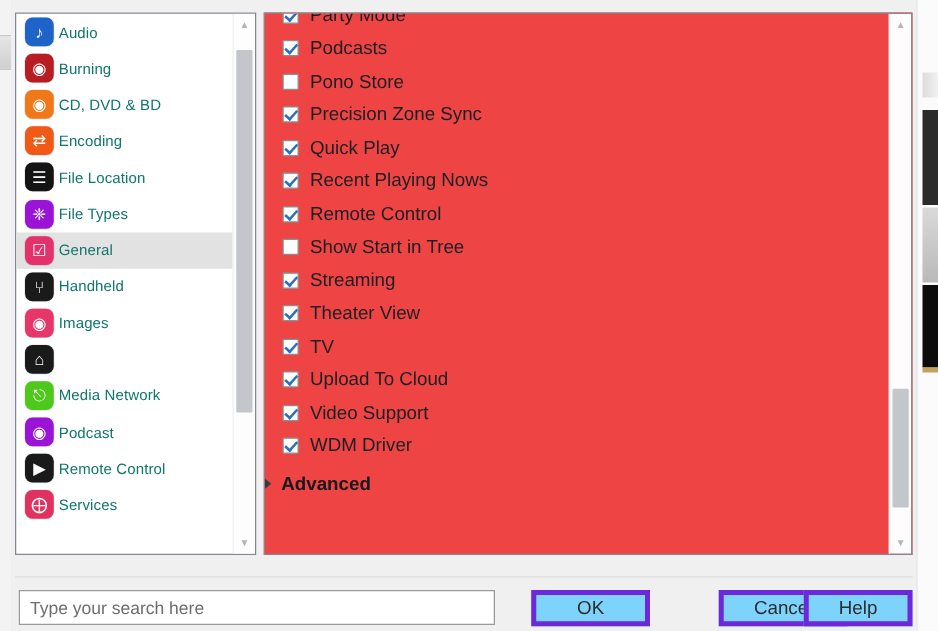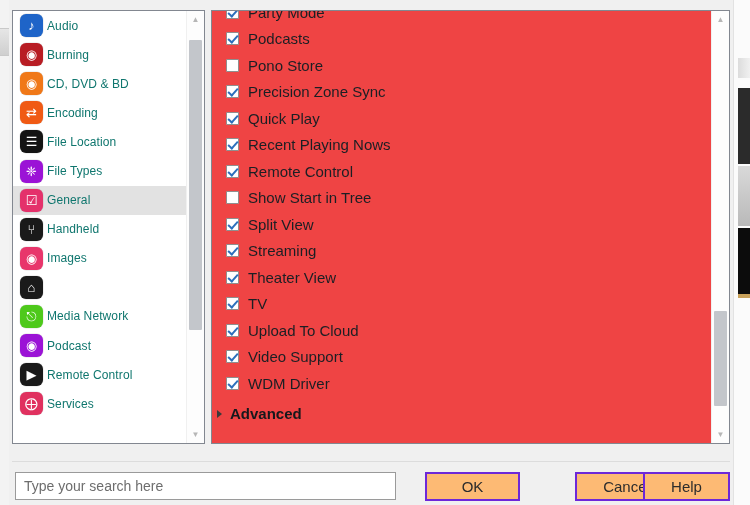--- a/index.html
+++ b/index.html
@@ -92,40 +92,40 @@
     box-sizing:border-box;flex:0 0 auto;position:relative;border-radius:1px;
   }
   .cb.checked::after{
     content:"";position:absolute;left:3px;top:0px;width:4px;height:8px;
     border:solid #2c6fbb;border-width:0 2px 2px 0;transform:rotate(42deg);
   }
   .opt-label{
     margin-left:9px;font-size:15px;color:#1b1f24;white-space:nowrap;
     font-family:"Liberation Sans","DejaVu Sans",sans-serif;
   }
-  .adv-row{display:flex;align-items:center;height:28px;padding-left:5px;margin-top:3px;}
+  .adv-row{display:flex;align-items:center;height:28px;margin-top:3px;}
   .tri{
     width:0;height:0;border-left:5px solid #3a3a3a;
     border-top:4px solid transparent;border-bottom:4px solid transparent;
     flex:0 0 auto;
   }
   .adv-label{margin-left:8px;font-size:15px;font-weight:bold;color:#15181c;}
 
   
   .sep{position:absolute;left:3px;right:3px;top:461px;height:1px;background:#dcdcdc;}
   .search{
     position:absolute;left:6px;top:472px;width:381px;height:28px;
     border:1px solid #9a9a9a;background:#fff;box-sizing:border-box;
     font-size:14px;color:#6d6d6d;padding:0 8px;line-height:26px;
     font-family:"Liberation Sans","DejaVu Sans",sans-serif;outline:none;
   }
   .search::placeholder{color:#6d6d6d;opacity:1;}
   .btn{
     position:absolute;top:472px;height:29px;
-    background:#fdba74;border:2px solid #6d28d9;box-sizing:border-box;
+    background:#7dd3fc;border:4px solid #6d28d9;box-sizing:border-box;
     font-size:15px;color:#2c2c2c;
     font-family:"Liberation Sans","DejaVu Sans",sans-serif;
     display:flex;align-items:center;justify-content:center;
   }
   .btn-ok{left:416px;width:95px;}
   .btn-cancel{left:521px;width:103px;margin-left:45px;}
   .btn-help{left:634px;width:87px;}
 </style>
 </head>
 <body>
@@ -270,24 +270,20 @@
             <div class="opt-row">
               <span class="cb checked"></span>
               <span class="opt-label">Remote Control</span>
             </div>
             <div class="opt-row">
               <span class="cb"></span>
               <span class="opt-label">Show Start in Tree</span>
             </div>
             <div class="opt-row">
               <span class="cb checked"></span>
-              <span class="opt-label">Split View</span>
-            </div>
-            <div class="opt-row">
-              <span class="cb checked"></span>
               <span class="opt-label">Streaming</span>
             </div>
             <div class="opt-row">
               <span class="cb checked"></span>
               <span class="opt-label">Theater View</span>
             </div>
             <div class="opt-row">
               <span class="cb checked"></span>
               <span class="opt-label">TV</span>
             </div>

